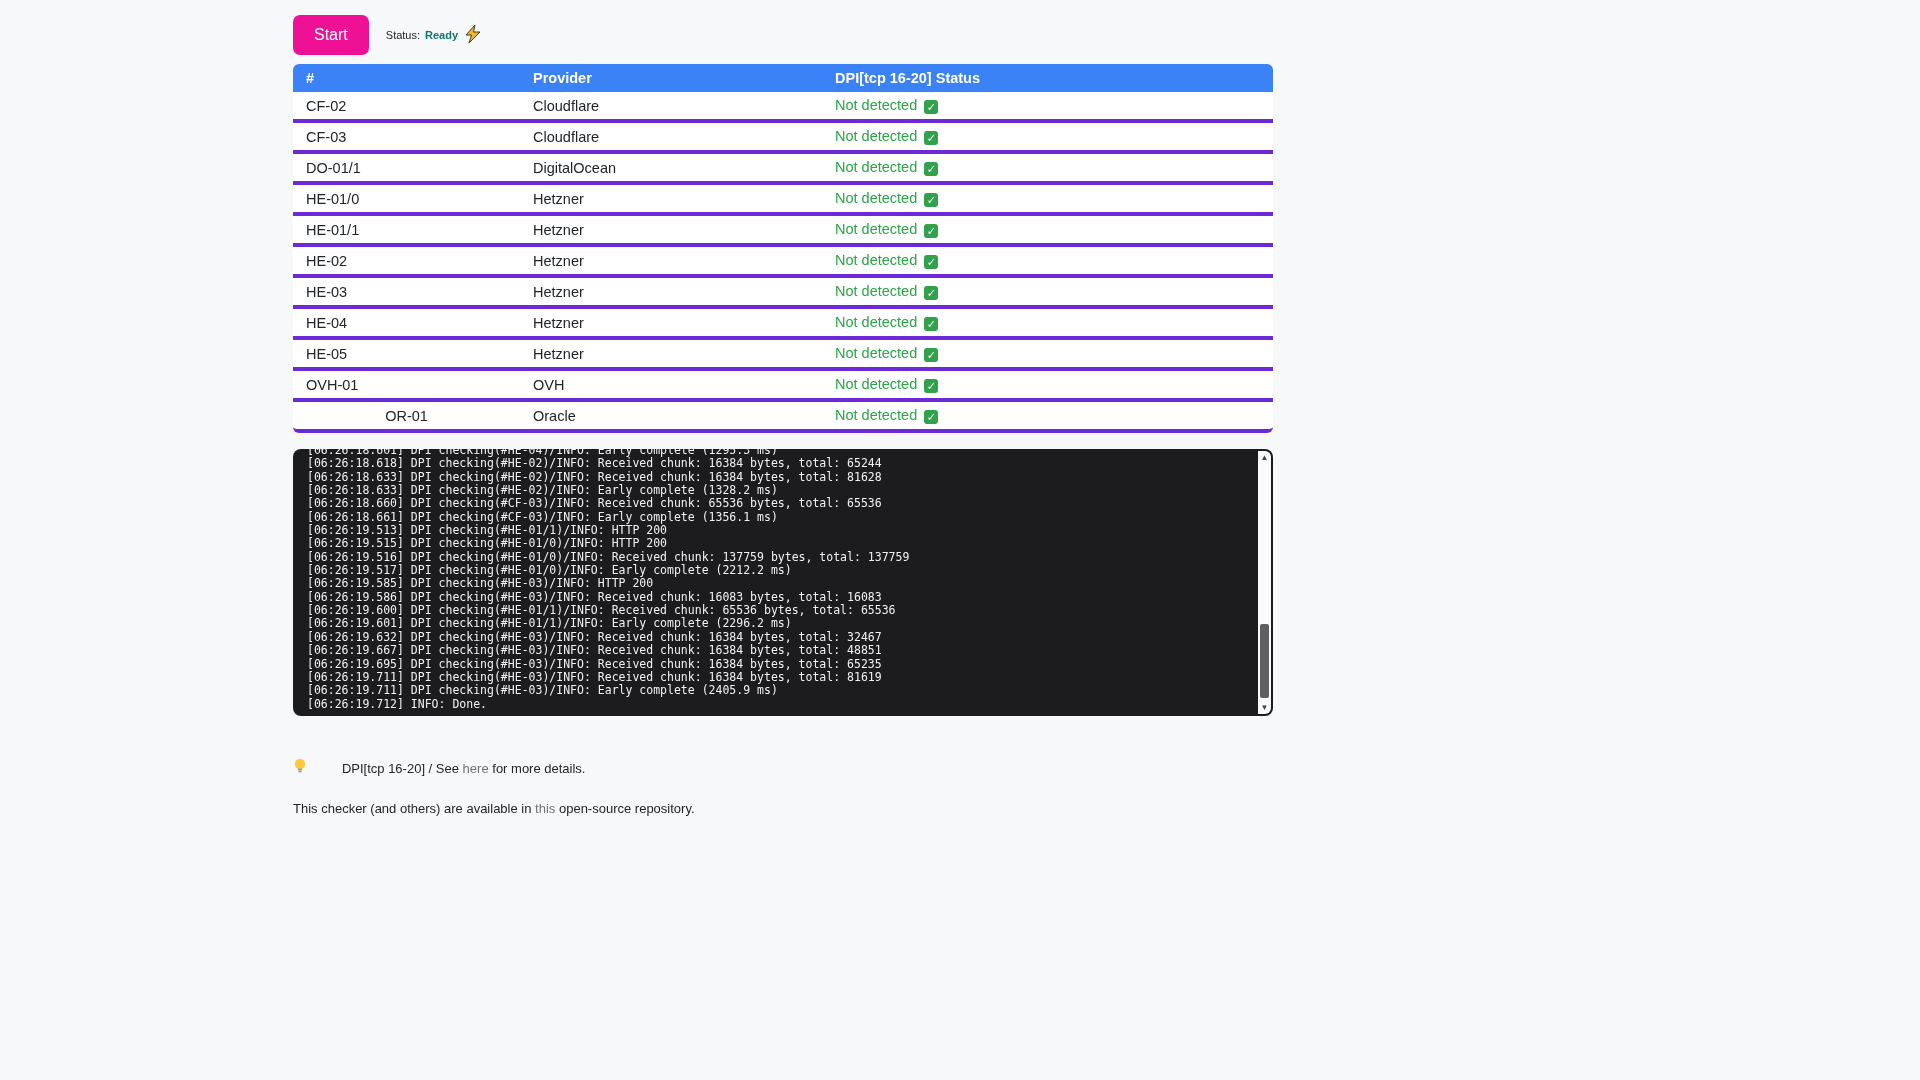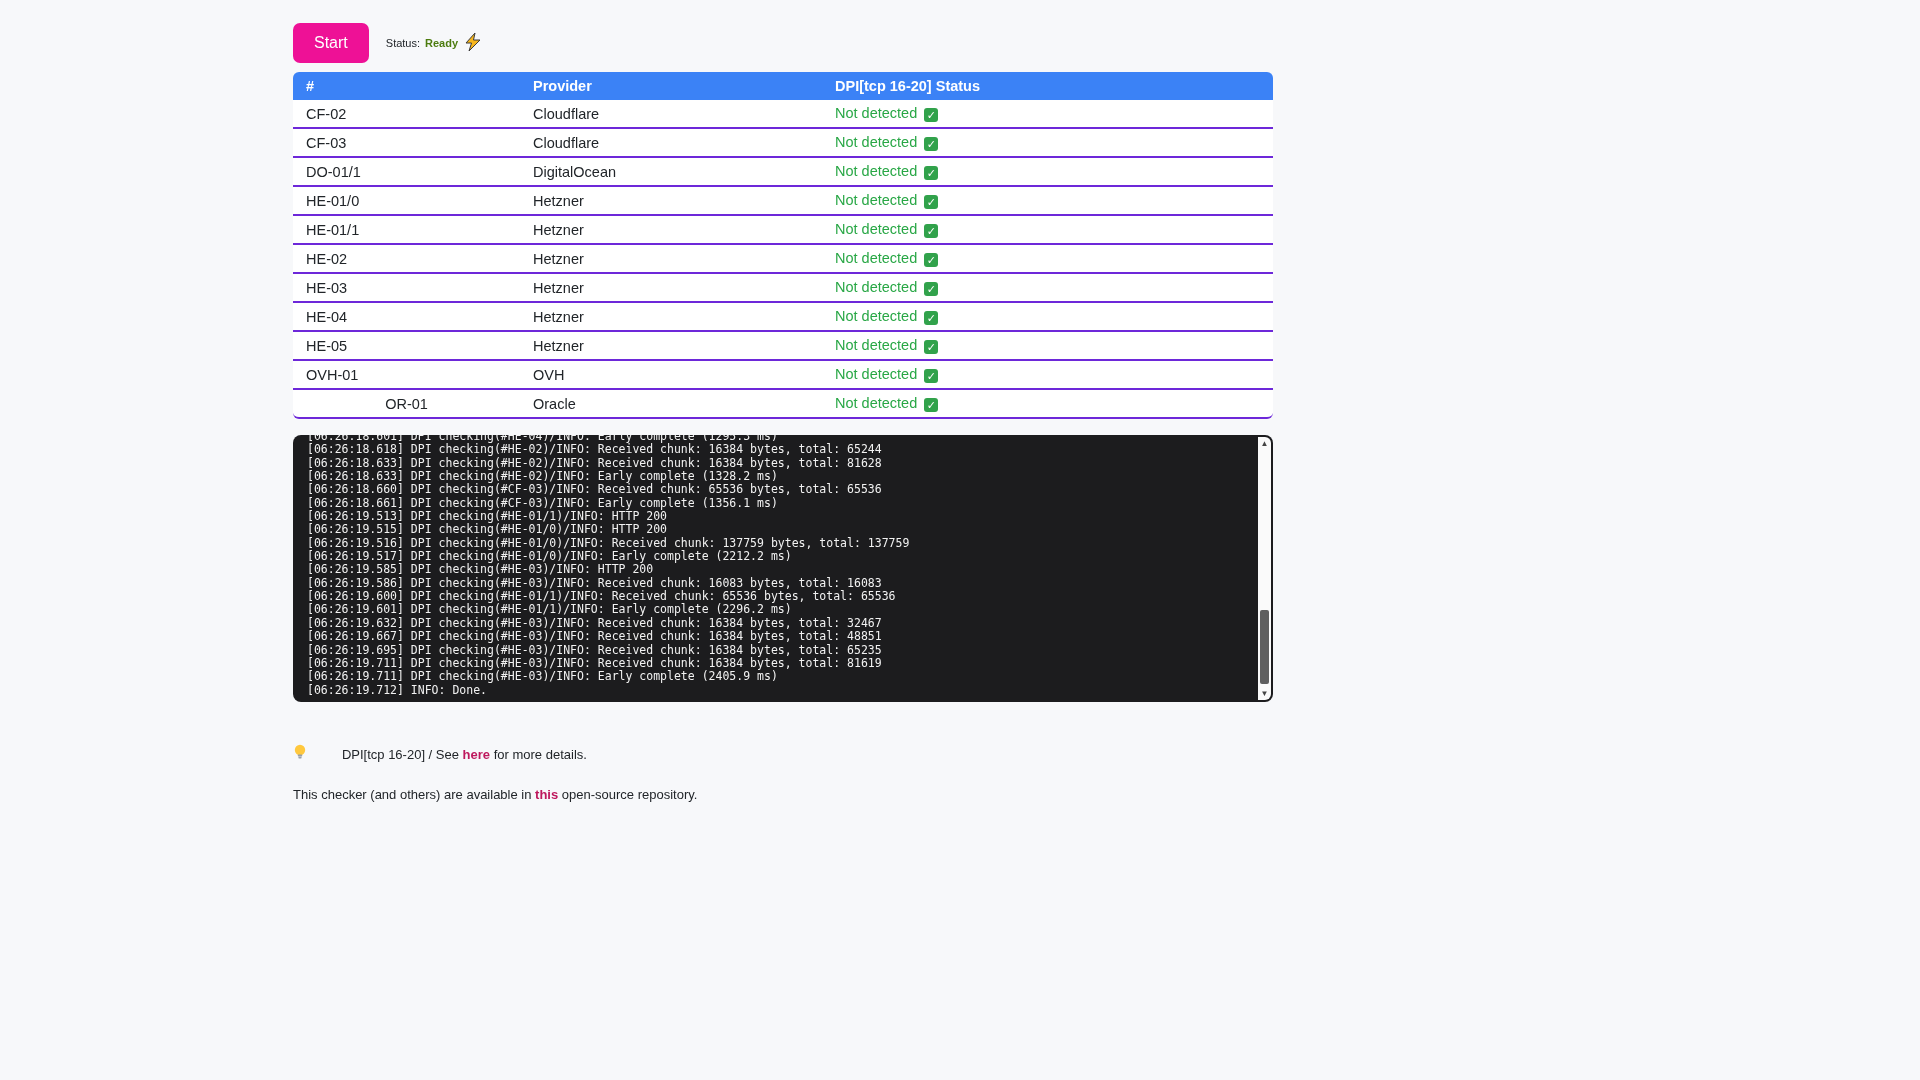--- a/index.html
+++ b/index.html
@@ -2,43 +2,43 @@
 <html><head>
 <meta charset="utf-8">
 <style>
   html,body{margin:0;padding:0;}
   body{
     width:1920px;height:1080px;overflow:hidden;
     background:#f7f8fa;
     font-family:"Liberation Sans","DejaVu Sans",sans-serif;
     color:#212529;
   }
-  .app{position:absolute;left:293px;top:23px;width:980px;}
+  .app{position:absolute;left:293px;top:15px;width:980px;}
 
   
   .controls{display:flex;align-items:center;gap:17px;margin-bottom:9px;}
   .btn-start{
     background:#ee1196;color:#fff;border:none;border-radius:7px;
     font-size:16px;font-family:inherit;padding:11px 21px;cursor:pointer;
   }
   .status-line{font-size:11px;display:flex;align-items:center;gap:5px;}
-  .status-ready{color:#4d7c0f;font-weight:700;}
+  .status-ready{color:#0f766e;font-weight:700;}
   .bolt{display:inline-block;margin-left:2px;}
 
   
   table.results{width:100%;border-collapse:separate;border-spacing:0;}
   table.results th{
     background:#3b82f6;color:#fff;font-weight:700;font-size:14.5px;
     text-align:left;padding:6px 13px;
   }
   table.results th:first-child{border-radius:6px 0 0 0;}
   table.results th:last-child{border-radius:0 6px 0 0;}
   table.results td{
     background:#fff;font-size:14.5px;color:#212529;
-    padding:5px 13px;border-bottom:2px solid #6d28d9;
+    padding:5px 13px;border-bottom:4px solid #6d28d9;
   }
   tr:last-child td:first-child{border-radius:0 0 0 6px;text-align:center;}
   tr:last-child td:last-child{border-radius:0 0 6px 0;}
   .status-ok{color:#28a745;font-weight:400;}
   .check-icon{
     display:inline-block;width:14px;height:14px;background:#31a24b;
     border-radius:3px;color:#fff;font-size:11px;line-height:14px;
     text-align:center;font-weight:700;margin-left:7px;vertical-align:-1px;
   }
 
@@ -61,21 +61,21 @@
     user-select:none;cursor:default;
   }
   .sb-arrow.down{position:absolute;bottom:0;left:0;right:0;}
   .sb-thumb{
     position:absolute;left:2px;width:9px;bottom:16px;height:74px;
     background:#5f5f5f;border-radius:2px;
   }
 
   
   .footer{margin-top:23px;font-size:13px;line-height:1.55;color:#212529;}
-  .footer a{color:#be185d;font-weight:700;text-decoration:none;cursor:pointer;}
+  .footer a{color:#737373;font-weight:400;text-decoration:none;cursor:pointer;}
   .footer .row1{display:flex;align-items:center;gap:6px;}
   .inline-gap{white-space:pre;}
 </style>
 </head>
 <body>
 
 <div class="app">
 
   <div class="controls">
     <button class="btn-start">Start</button>

